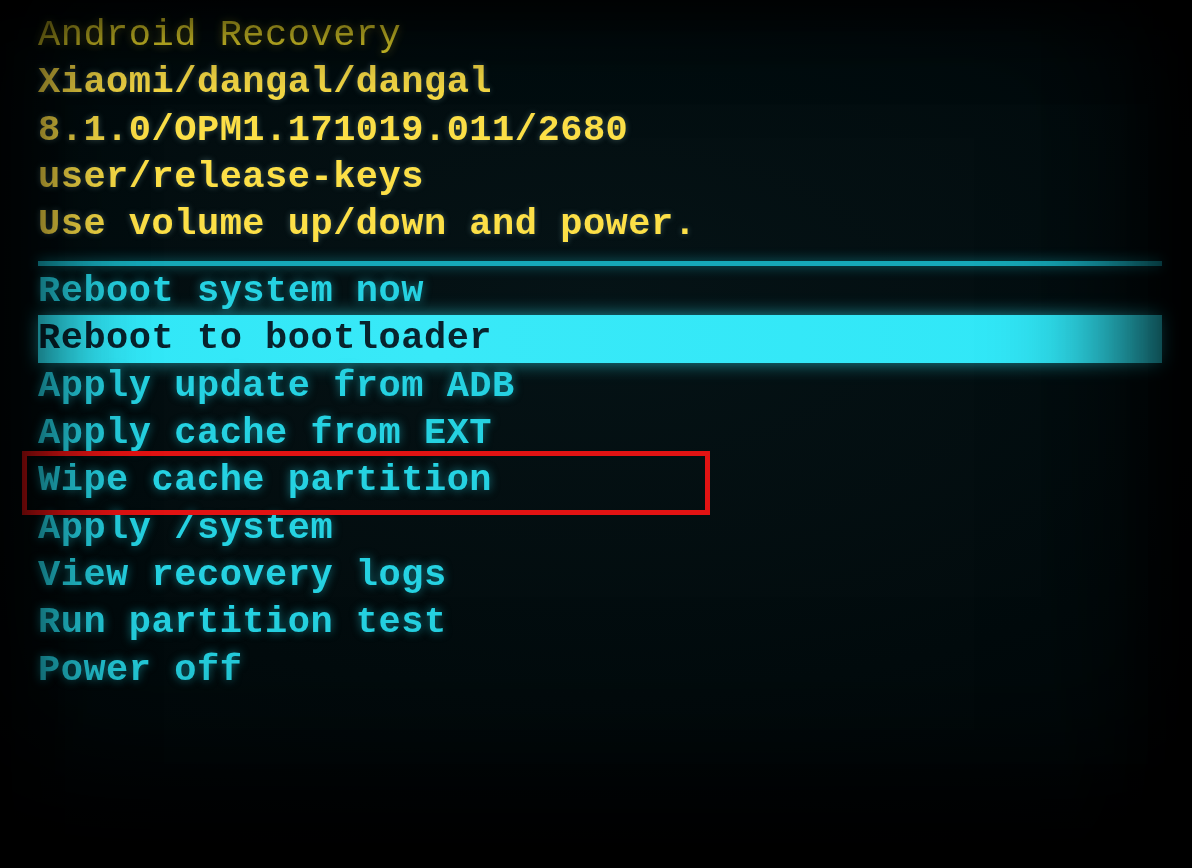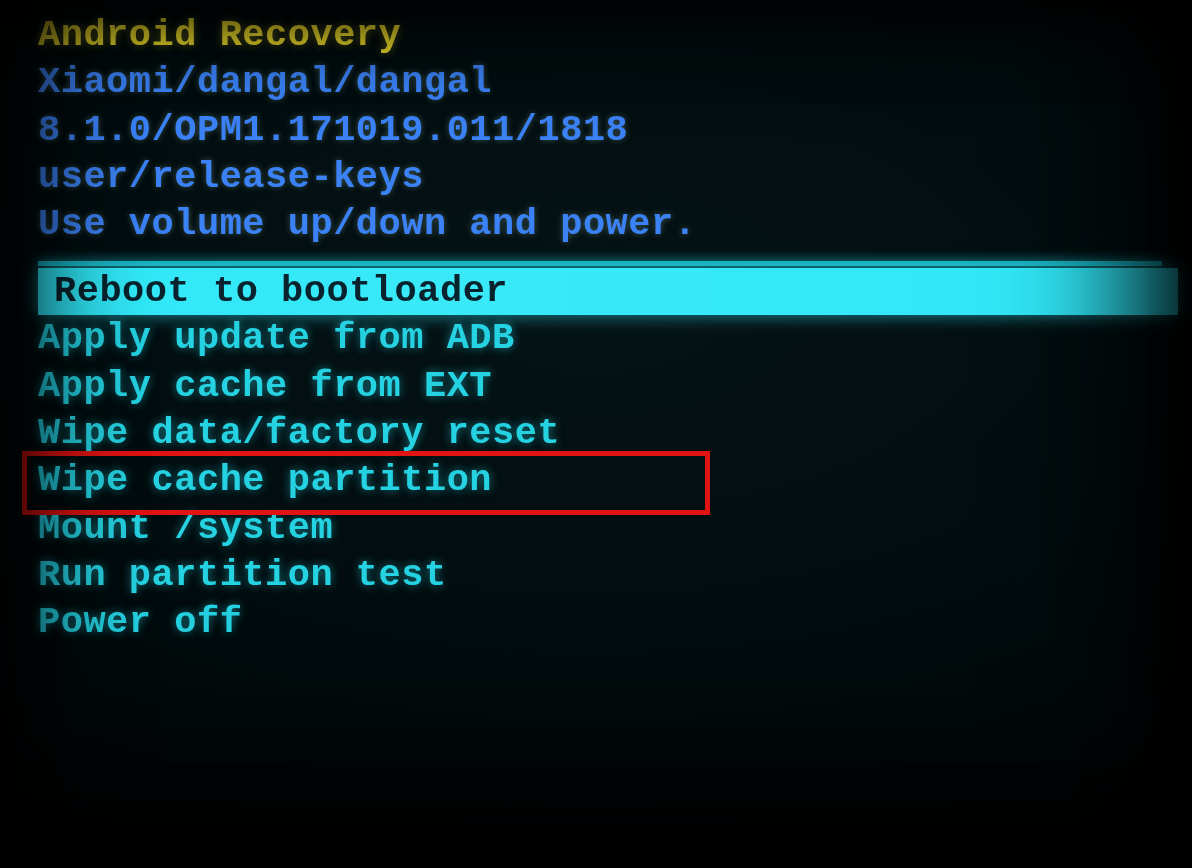--- a/index.html
+++ b/index.html
@@ -20,25 +20,25 @@
     letter-spacing: 0.5px;
     color: #b5e5e0;
     background: radial-gradient(ellipse 140% 100% at 50% 35%, #051316 0%, #020b0d 45%, #000304 100%);
   }
   .block {
     padding-left: 34px;
     padding-right: 12px;
   }
   .title {
     color: #fbe92f;
-    font-weight: 700;
+    font-weight: 400;
     text-shadow: 0 0 8px rgba(251,233,47,0.4);
   }
   .info {
-    color: #3b82f6;
+    color: #fde047;
     text-shadow: 0 0 6px rgba(160,210,205,0.35);
   }
   .rule {
     margin: 12px 0 0 34px;
     height: 5px;
     background: #16a8b8;
     box-shadow: 0 0 12px rgba(22,168,184,0.7);
     width: calc(100% - 60px);
   }
   .menu {
@@ -48,21 +48,21 @@
     color: #25d2e2;
     text-shadow: 0 0 10px rgba(37,210,226,0.55);
   }
   .item.selected {
     background: linear-gradient(90deg, #2fe7f7 0%, #39e9f8 35%, #2fe7f7 100%);
     color: #08232d;
     text-shadow: none;
     font-weight: 800;
     width: calc(100% - 60px);
     margin-left: 34px;
-    padding-left: 16px;
+    padding-left: 0;
     box-shadow: 0 0 18px rgba(47,231,247,0.6);
   }
   .red-box {
     position: absolute;
     border: 5px solid #e11313;
     box-sizing: border-box;
     pointer-events: none;
   }
   
   .vignette {
@@ -74,32 +74,33 @@
       inset -80px 0 140px -30px rgba(0,0,0,0.95),
       inset 0 -120px 160px -40px rgba(0,0,0,0.9),
       inset 0 40px 80px -30px rgba(0,0,0,0.8);
   }
 </style>
 </head>
 <body>
 
 <div class="block title">Android Recovery</div>
 <div class="block info">Xiaomi/dangal/dangal</div>
-<div class="block info">8.1.0/OPM1.171019.011/1818</div>
+<div class="block info">8.1.0/OPM1.171019.011/2680</div>
 <div class="block info">user/release-keys</div>
 <div class="block info">Use volume up/down and power.</div>
 
 <div class="rule"></div>
 
 <div class="menu">
+  <div class="block item">Reboot system now</div>
   <div class="item selected">Reboot to bootloader</div>
   <div class="block item">Apply update from ADB</div>
   <div class="block item">Apply cache from EXT</div>
-  <div class="block item" id="wipe-data">Wipe data/factory reset</div>
   <div class="block item">Wipe cache partition</div>
-  <div class="block item">Mount /system</div>
+  <div class="block item">Apply /system</div>
+  <div class="block item">View recovery logs</div>
   <div class="block item">Run partition test</div>
   <div class="block item">Power off</div>
 </div>
 
 <div class="red-box" id="red-box" style="left: 22px; top: 451.234px; width: 688px; height: 63.3594px;"></div>
 
 <div class="vignette"></div>
 
 </body></html>

